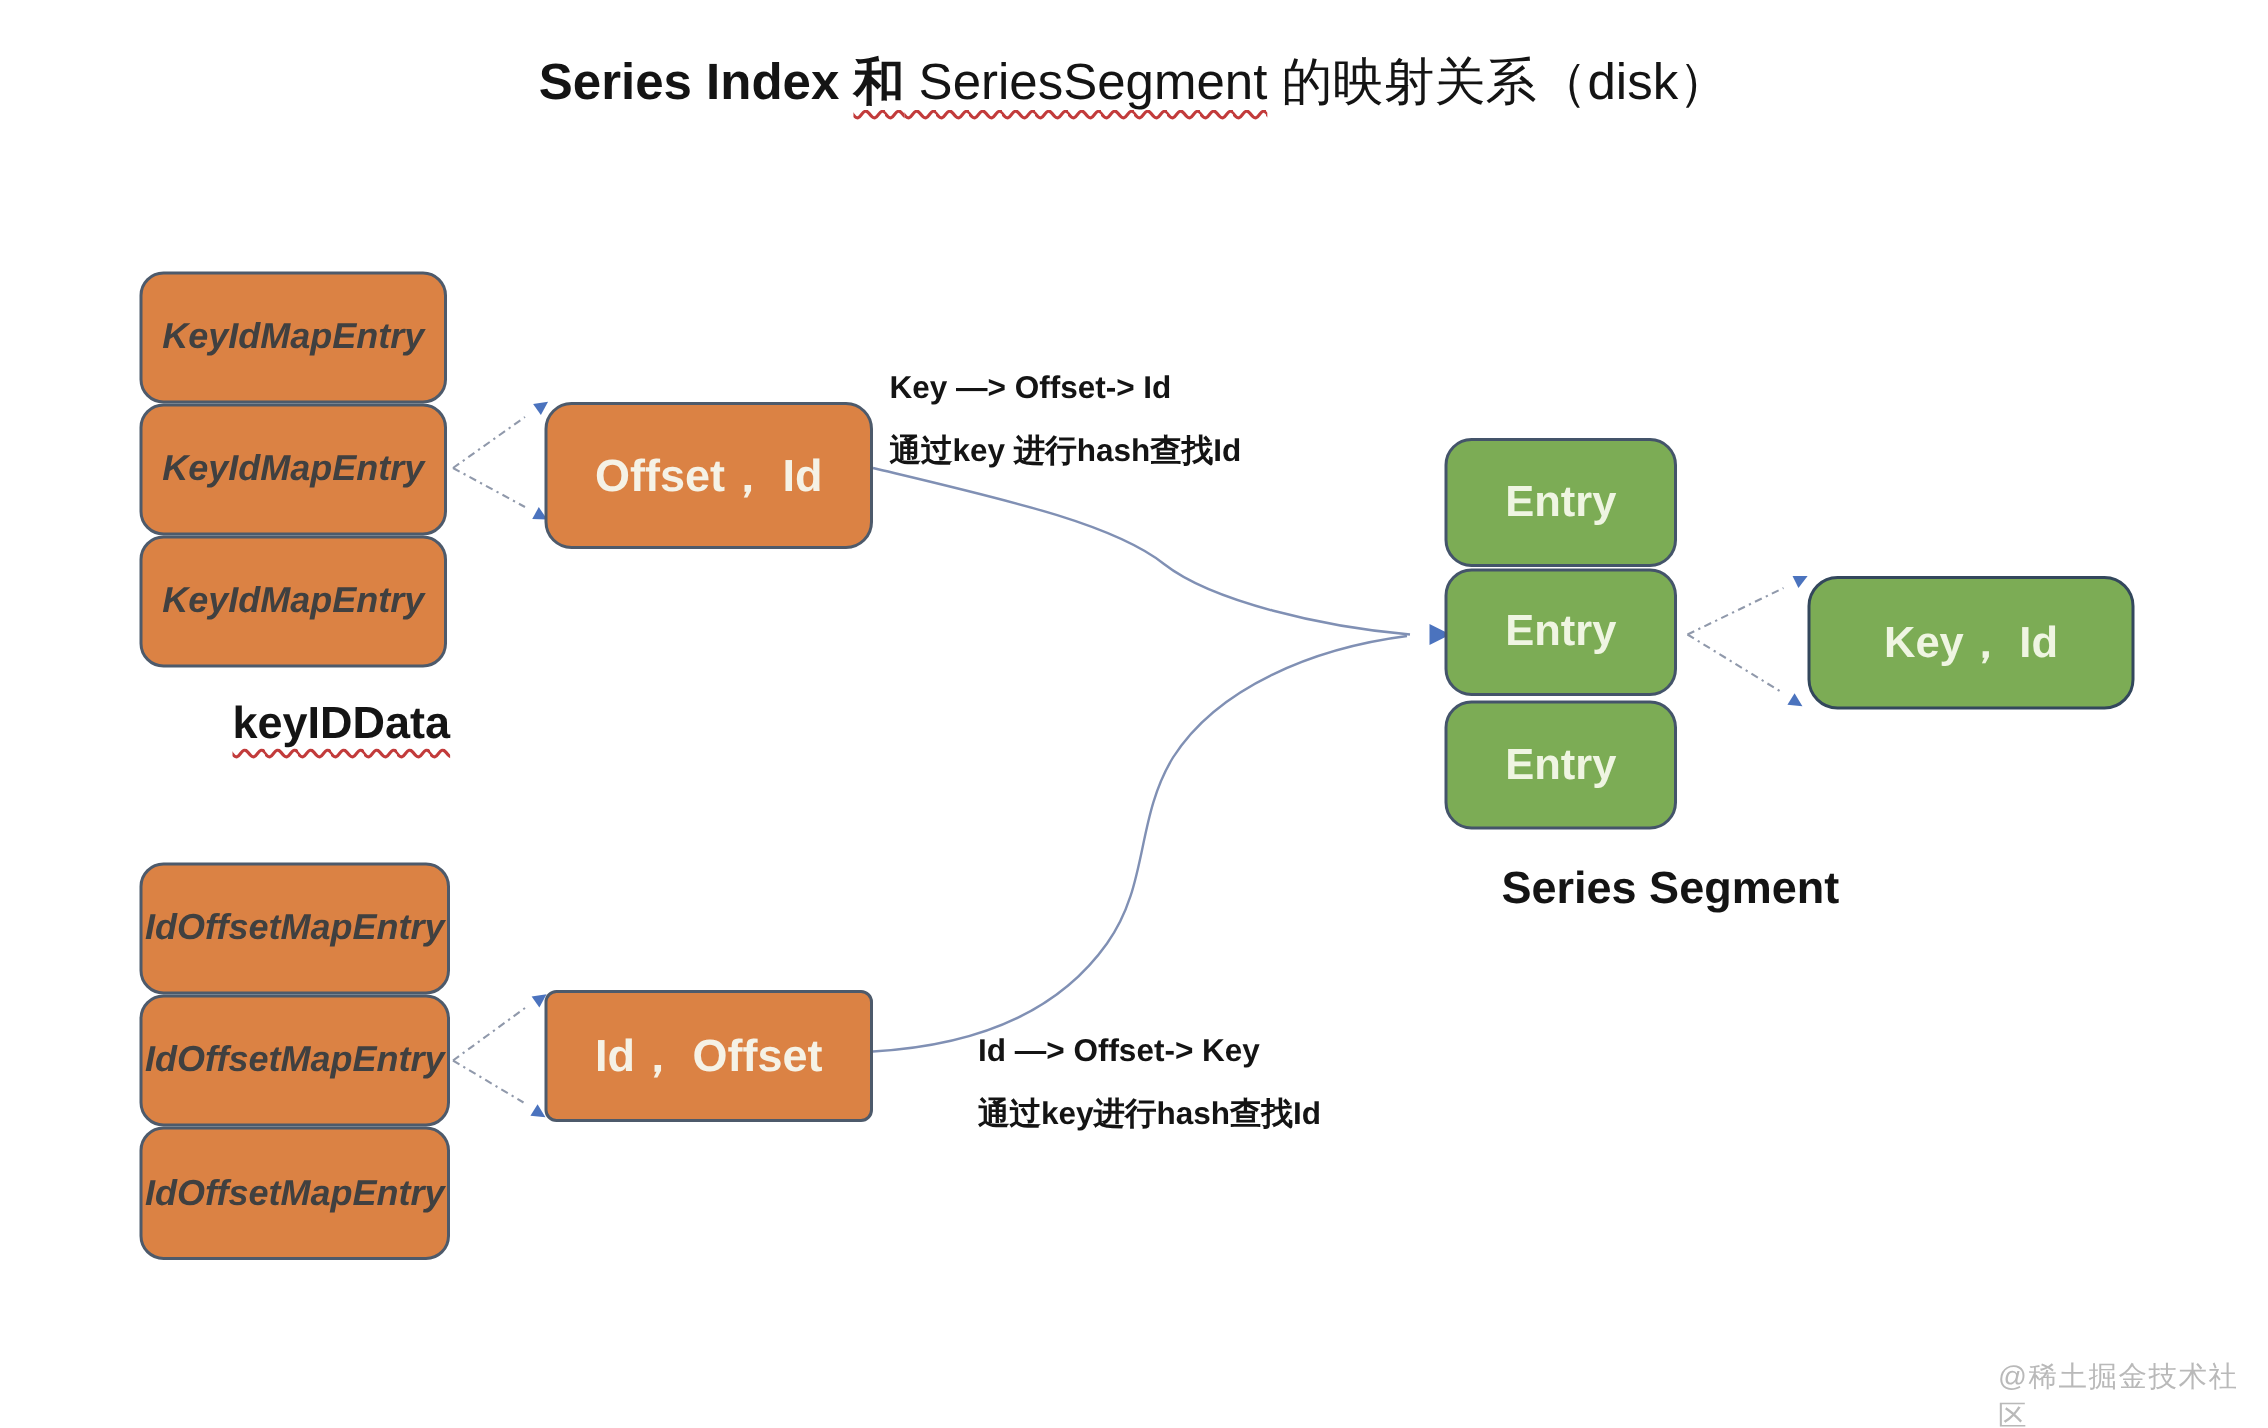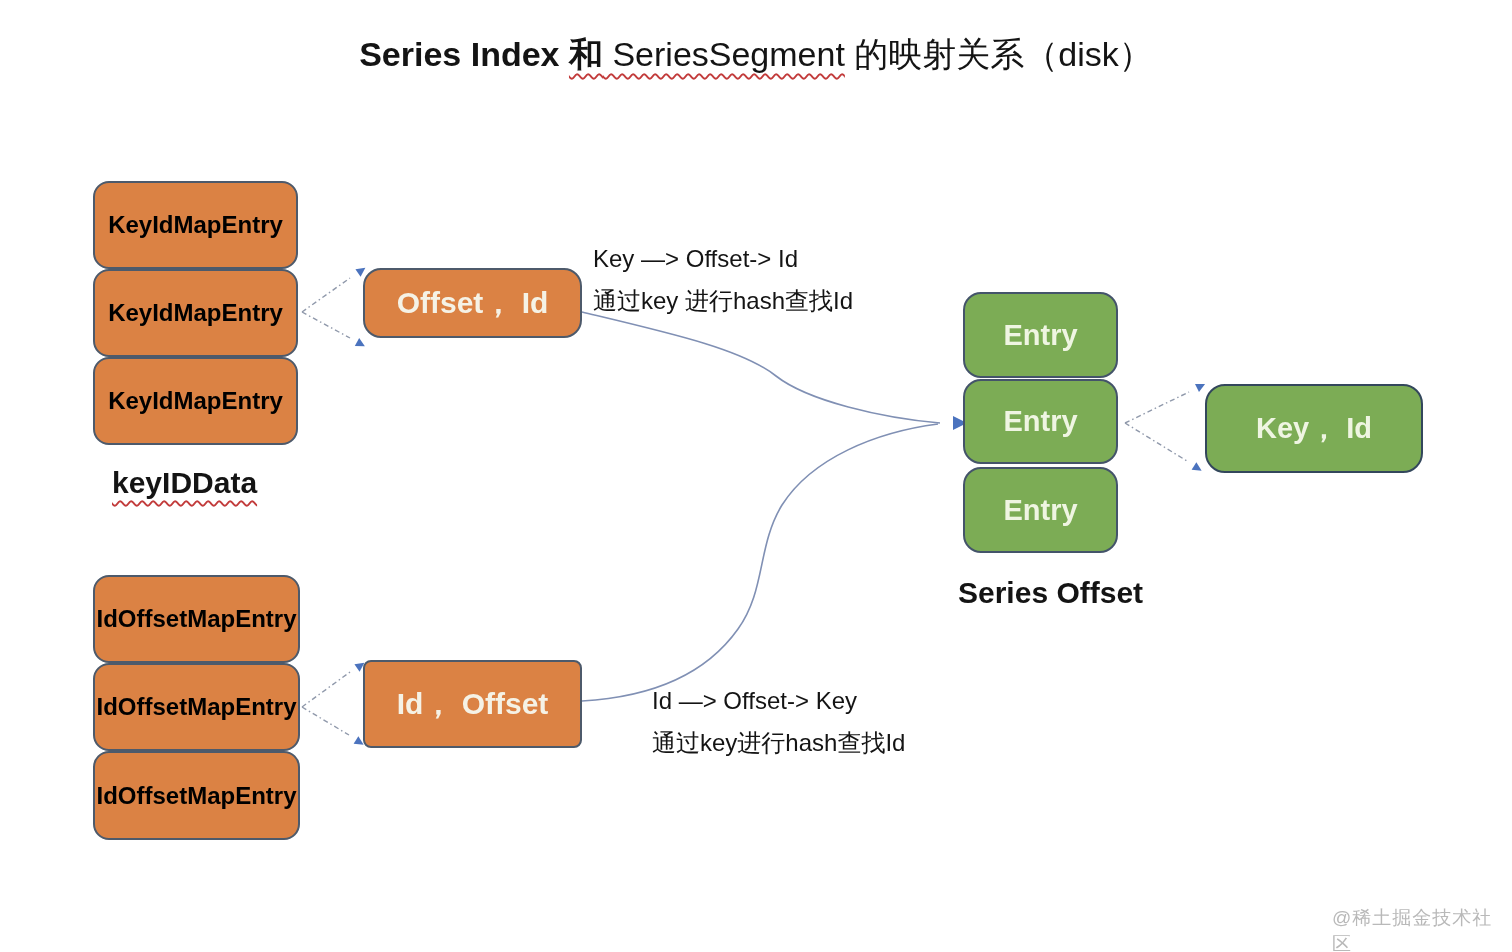--- a/index.html
+++ b/index.html
@@ -42,36 +42,37 @@
   .obox {
     background: #DB8244;
     border: 2px solid #4D5A6B;
     border-radius: 16px;
   }
   .gbox {
     background: #7CAC55;
     border: 2px solid #44546A;
     border-radius: 18px;
   }
-  .stack-text  { font-size: 24px; font-weight: 600; color: #000000; }
+  .stack-text  { font-size: 24px; font-weight: 600; color: #404040; font-style: italic; }
   .cream-text  { font-size: 30px; font-weight: 600; color: #F5F2E6; }
   .entry-text  { font-size: 29px; font-weight: 600; color: #EFF5E2; }
   
   .dlabel {
     position: absolute;
     font-size: 30px;
     font-weight: 600;
     color: #141414;
     white-space: nowrap;
     z-index: 2;
+    margin-left: 43px;
   }
   .annot {
     position: absolute;
-    font-size: 24px;
-    font-weight: 400;
+    font-size: 21px;
+    font-weight: 700;
     line-height: 42px;
     color: #141414;
     white-space: nowrap;
     z-index: 2;
   }
   .watermark {
     position: absolute;
     left: 1332px; top: 905px;
     font-size: 19px;
     color: #B9B9B9;
@@ -122,39 +123,39 @@
     <span class="stack-text">KeyIdMapEntry</span>
   </div>
   <div class="box obox" style="left:93px; top:269px; width:205px; height:88px;">
     <span class="stack-text">KeyIdMapEntry</span>
   </div>
   <div class="box obox" style="left:93px; top:357px; width:205px; height:88px;">
     <span class="stack-text">KeyIdMapEntry</span>
   </div>
   <div class="dlabel wavy" style="left:112px; top:466px;">keyIDData</div>
 
-  <div class="box obox" style="left:363px; top:268px; width:219px; height:70px; border-radius:18px;">
+  <div class="box obox" style="left:363px; top:268px; width:219px; height:98px; border-radius:18px;">
     <span class="cream-text">Offset， Id</span>
   </div>
 
   <div class="annot" style="left:593px; top:238px;">
     <div>Key —&gt; Offset-&gt; Id</div>
     <div>通过key 进行hash查找Id</div>
   </div>
 
   <div class="box gbox" style="left:963px; top:292px; width:155px; height:86px;">
     <span class="entry-text">Entry</span>
   </div>
   <div class="box gbox" style="left:963px; top:379px; width:155px; height:85px;">
     <span class="entry-text">Entry</span>
   </div>
   <div class="box gbox" style="left:963px; top:467px; width:155px; height:86px;">
     <span class="entry-text">Entry</span>
   </div>
-  <div class="dlabel" style="left:958px; top:576px;">Series Offset</div>
+  <div class="dlabel" style="left:958px; top:576px;">Series Segment</div>
 
   <div class="box gbox" style="left:1205px; top:384px; width:218px; height:89px; border-width:2.5px; border-color:#33475C; border-radius:20px;">
     <span class="entry-text">Key， Id</span>
   </div>
 
   <div class="box obox" style="left:93px; top:575px; width:207px; height:88px;">
     <span class="stack-text">IdOffsetMapEntry</span>
   </div>
   <div class="box obox" style="left:93px; top:663px; width:207px; height:88px;">
     <span class="stack-text">IdOffsetMapEntry</span>

